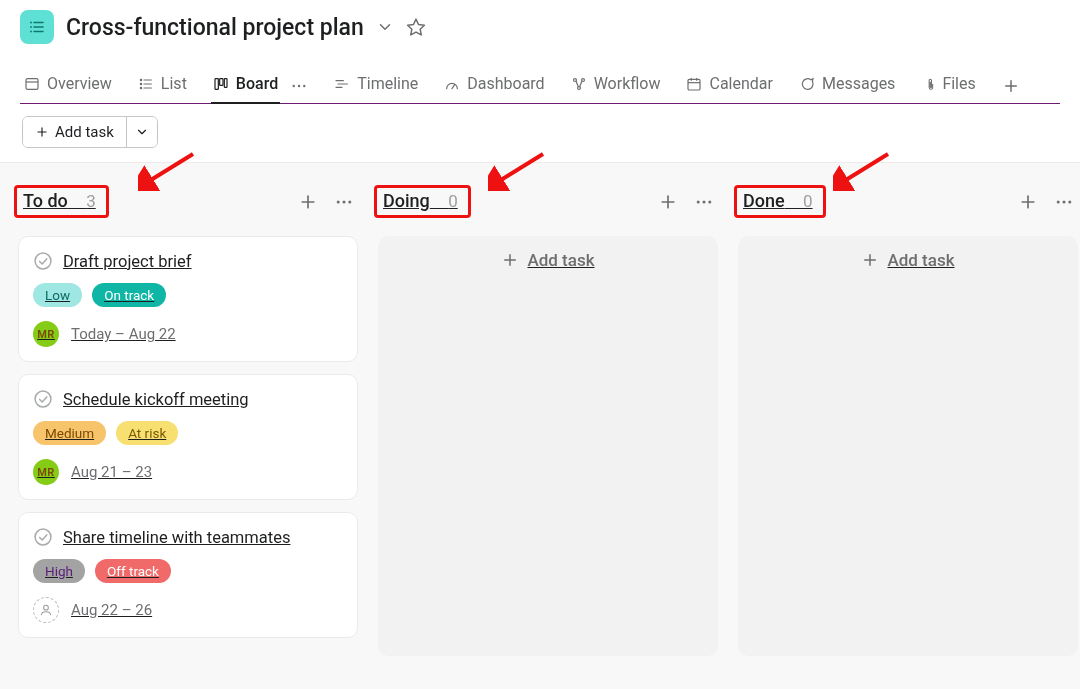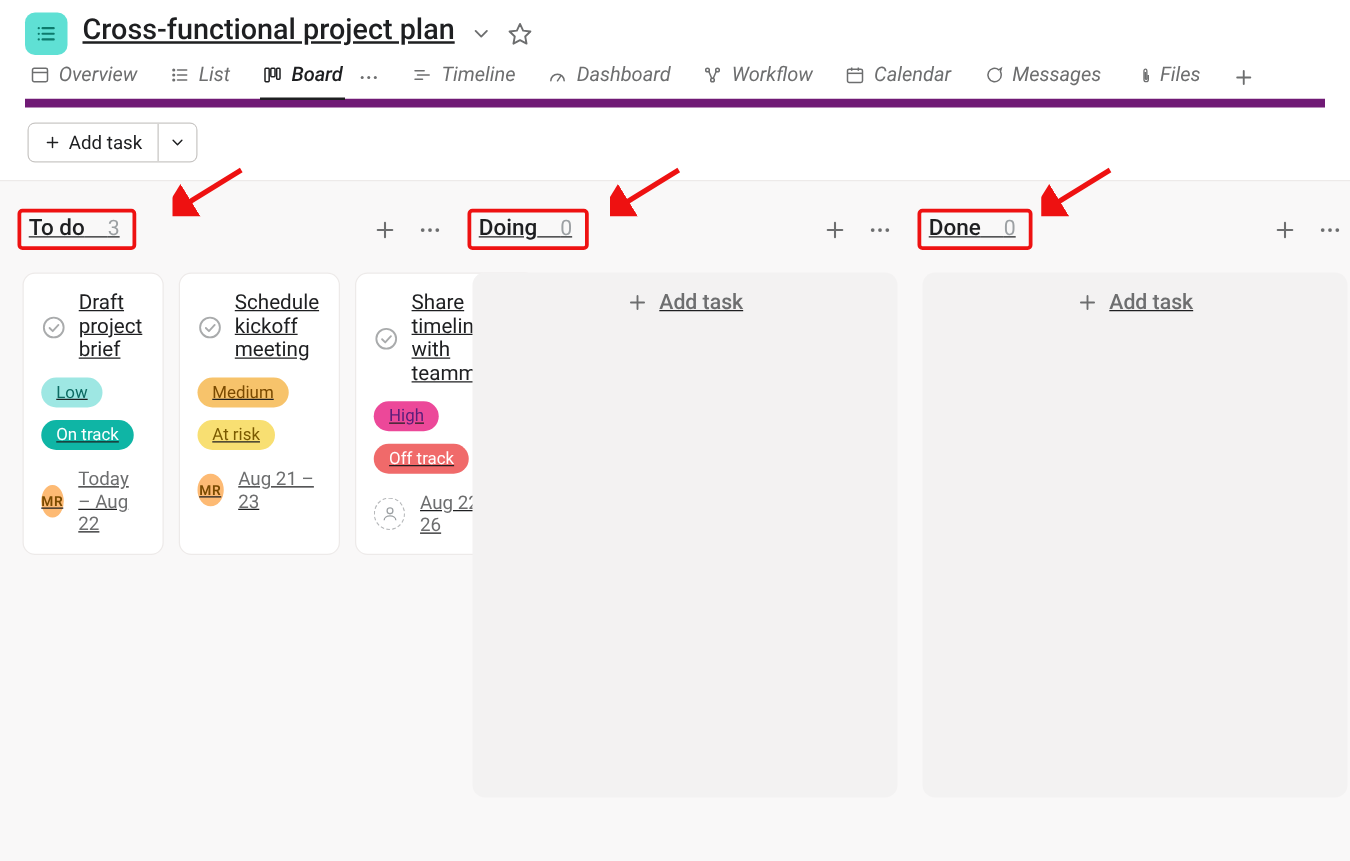--- a/index.html
+++ b/index.html
@@ -1,28 +1,28 @@
 <!DOCTYPE html>
 <html><head>
 <meta charset="utf-8">
 <style>
   * { box-sizing: border-box; }
   html, body { margin:0; padding:0; font-family: -apple-system, "Segoe UI", Roboto, Helvetica, Arial, sans-serif; color:#1e1f21; background:#fff; }
   body { width:1080px; height:689px; overflow:hidden; }
 
   
   .header { padding:10px 20px 0 20px; }
-  .title-row { display:flex; gap:12px;text-decoration:underline; }
+  .title-row { display:flex; align-items:center; gap:12px; }
   .project-icon { width:34px; height:34px; border-radius:8px; background:#5fe0d4; display:flex; align-items:center; justify-content:center; color:#0d7a6c; }
   .project-title { font-size:23px; font-weight:500; }
   .title-caret { color:#6d6e6f; display:flex; align-items:center; cursor:pointer; }
   .star-btn { color:#6d6e6f; display:flex; align-items:center; cursor:pointer; }
 
   
-  .tabs { display:flex; align-items:center; gap:26px; margin-top:0; border-bottom:7px solid #701a75; padding-left:4px;font-style:italic;}
+  .tabs { display:flex; align-items:center; gap:26px; margin-top:24px; border-bottom:1px solid #701a75; padding-left:4px;}
   .tab { display:flex; align-items:center; gap:7px; color:#6d6e6f; font-size:16px; padding:6px 0 10px 0; cursor:pointer; position:relative; }
   .tab.active { color:#1e1f21; font-weight:500; }
   .tab.active::after { content:""; position:absolute; left:-2px; right:-2px; bottom:-1px; height:2px; background:#1e1f21; }
   .tab .ticon { display:flex; align-items:center; }
   .tab-more { color:#6d6e6f; cursor:pointer; display:flex; align-items:center; margin-left:-14px;}
   .tab-plus { color:#6d6e6f; cursor:pointer; display:flex; align-items:center;}
 
   
   .toolbar { padding:12px 0 14px 22px; }
   .add-task-split { display:inline-flex; border:1px solid #c8c6c4; border-radius:6px; overflow:hidden; }
@@ -37,35 +37,35 @@
   .col-title-wrap { display:flex; align-items:center; gap:10px; font-size:18px; font-weight:500;}
   .col-count { color:#9ca0a3; font-weight:400; font-size:17px;}
   .col-actions { display:flex; align-items:center; gap:16px; color:#6d6e6f; }
   .col-actions .ic { cursor:pointer; display:flex; }
 
   
   .hl-box { border:3px solid #e11; border-radius:4px; padding:2px 10px 4px 6px; margin-left:-8px;}
   .arrow { position:absolute; pointer-events:none; }
 
   
-  .cards { display:flex; flex-direction:row; gap:12px; }
+  .cards { display:flex; flex-direction:column; gap:12px; }
   .card { background:#fff; border:1px solid #edeae9; border-radius:10px; padding:14px 16px 14px 14px; cursor:pointer; box-shadow:0 0 0 rgba(0,0,0,0);}
   .card-title-row { display:flex; align-items:center; gap:10px; }
   .check-circle { width:20px; height:20px; color:#a9abac; flex:0 0 20px;}
   .card-title { font-size:16.5px; color:#1e1f21; }
   .tags { display:flex; gap:10px; margin:12px 0 0 0; flex-wrap:wrap;align-items:flex-end;}
   .tag { font-size:13.5px; padding:4px 12px; border-radius:12px; font-weight:400;}
   .tag.low { background:#9ee7e3; color:#0d6b63; }
   .tag.ontrack { background:#0fb5a5; color:#fff; }
   .tag.medium { background:#f7c36b; color:#7a4a00; }
   .tag.atrisk { background:#f8df72; color:#7a5a00; }
-  .tag.high { background:#ec4899; color:#5a1e7a; }
+  .tag.high { background:#a3a3a3; color:#5a1e7a; }
   .tag.offtrack { background:#f06a6a; color:#fff; }
   .meta { display:flex; align-items:center; gap:12px; margin-top:14px; color:#6d6e6f; font-size:15px;}
-  .avatar { width:26px; height:26px; border-radius:50%; background:#fdba74; color:#7a4a00; font-size:11px; font-weight:600; display:flex; align-items:center; justify-content:center; letter-spacing:0.5px;}
+  .avatar { width:26px; height:26px; border-radius:50%; background:#84cc16; color:#7a4a00; font-size:11px; font-weight:600; display:flex; align-items:center; justify-content:center; letter-spacing:0.5px;}
   .avatar.empty { background:#fff; border:1.5px dashed #b7b9bb; color:#9ca0a3; }
 
   
   .empty-slot { background:#f3f2f2; border-radius:10px; min-height:420px; display:flex; align-items:flex-start; justify-content:center; padding-top:14px;}
   .empty-add { display:flex; align-items:center; gap:8px; color:#6d6e6f; font-size:17px; font-weight:500; cursor:pointer;}
 
   
   .board-rel { position:relative; }
 </style>
 </head>

